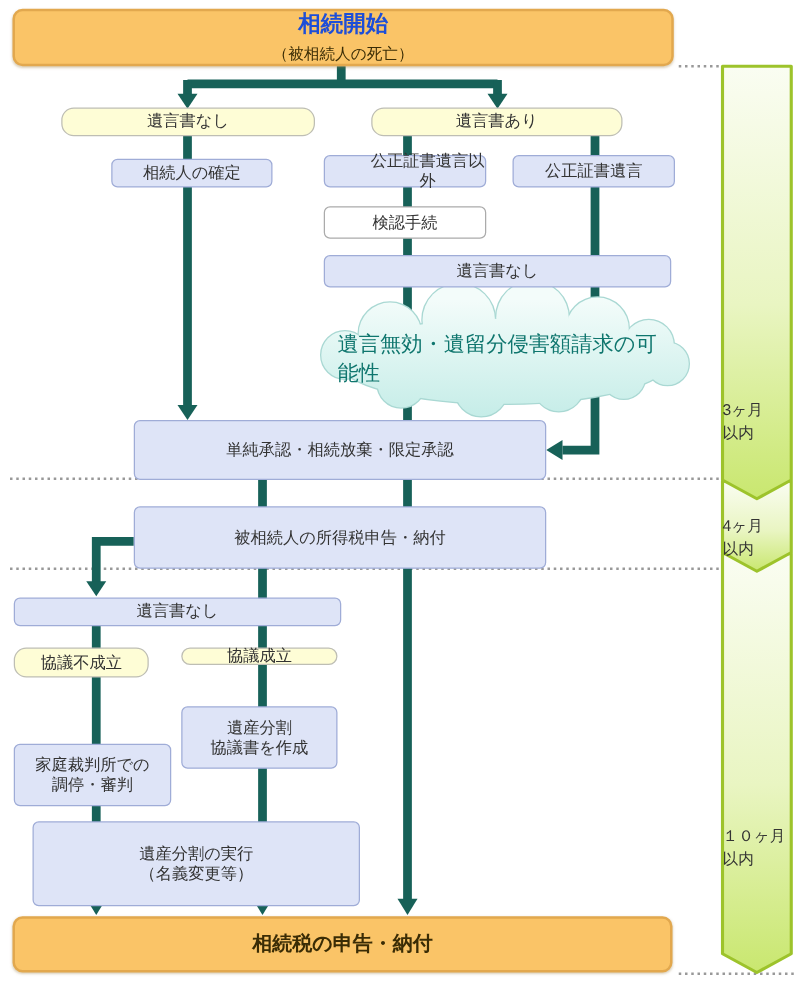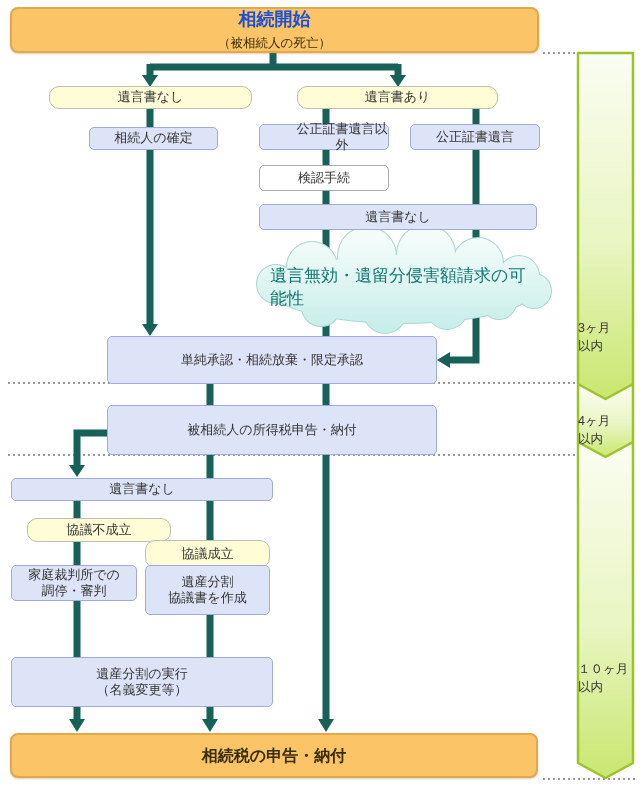--- a/index.html
+++ b/index.html
@@ -133,29 +133,29 @@
   <div class="box blue" style="left:259px;top:204px;width:278px;height:26px;">遺言書なし</div>
 
   <div class="cloud-text">遺言無効・遺留分侵害額請求の可能性</div>
 
   <div class="box blue" style="left:107px;top:336px;width:330px;height:48px;">単純承認・相続放棄・限定承認</div>
 
   <div class="box blue" style="left:107px;top:405px;width:330px;height:50px;">被相続人の所得税申告・納付</div>
 
   <div class="box blue" style="left:11px;top:478px;width:262px;height:23px;">遺言書なし</div>
 
-  <div class="box yellow" style="left:27px;top:518px;width:144px;height:24px;">協議不成立</div>
-  <div class="box yellow" style="left:145px;top:540px;width:125px;height:28px;">協議成立</div>
+  <div class="box yellow" style="left:11px;top:518px;width:108px;height:24px;">協議不成立</div>
+  <div class="box yellow" style="left:145px;top:518px;width:125px;height:14px;">協議成立</div>
 
-  <div class="box blue" style="left:11px;top:565px;width:126px;height:36px;">家庭裁判所での
+  <div class="box blue" style="left:11px;top:595px;width:126px;height:50px;">家庭裁判所での
 調停・審判</div>
   <div class="box blue" style="left:145px;top:565px;width:125px;height:50px;">遺産分割
 協議書を作成</div>
 
-  <div class="box blue" style="left:11px;top:657px;width:262px;height:50px;">遺産分割の実行
+  <div class="box blue" style="left:26px;top:657px;width:262px;height:68px;">遺産分割の実行
 （名義変更等）</div>
 
   <div class="box orange" style="left:10px;top:733px;width:528px;height:45px;">
     <div class="final-label">相続税の申告・納付</div>
   </div>
 
   <div class="tl-label" style="left:578px;top:319px;">3ヶ月
 以内</div>
   <div class="tl-label" style="left:578px;top:412px;">4ヶ月
 以内</div>

